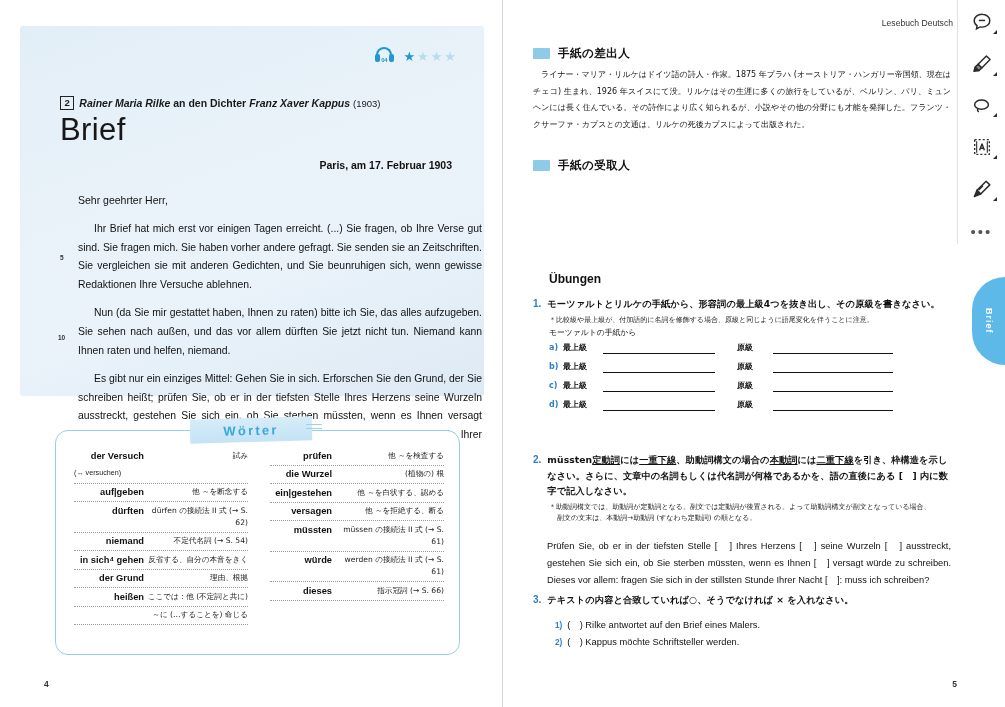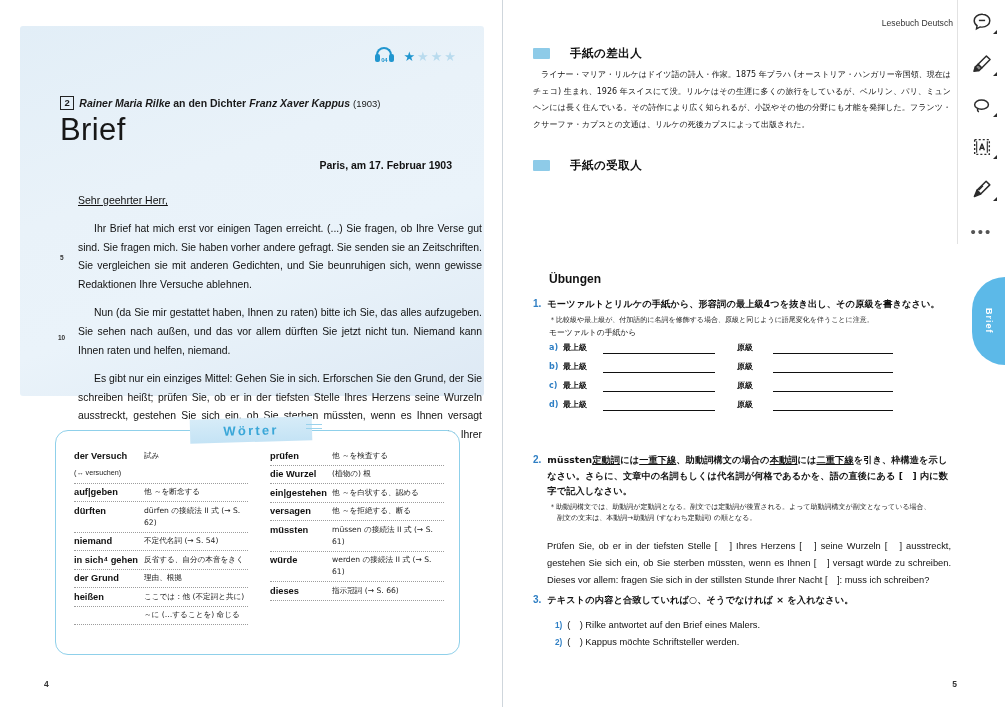--- a/index.html
+++ b/index.html
@@ -82,21 +82,21 @@
     letter-spacing: 0.4px;
   }
 
   .dateline {
     position: absolute; right: 32px; top: 133px;
     font-size: 10.5px; font-weight: bold; color: #111;
   }
 
   .salutation {
     position: absolute; left: 58px; top: 168px;
-    font-size: 10.5px; color: #111; text-decoration: underline;
+    font-size: 10.5px; color: #111;
   }
 
   .body-text {
     position: absolute; left: 58px; top: 194px;
     width: 404px;
     font-size: 10.4px; line-height: 18.6px; color: #111;
     text-align: justify;
   }
   .body-text p { margin-bottom: 10px; text-indent: 16px; }
   .body-text p:last-child { margin-bottom: 0; }
@@ -109,20 +109,21 @@
   .ln5 { left: 40px; top: 228px; }
   .ln10 { left: 38px; top: 308px; }
 
   
   .woerter-box {
     position: absolute; left: 55px; top: 430px;
     width: 405px; height: 225px;
     border: 1.6px solid #8fd0ea;
     border-radius: 13px;
     background: #fff;
+    text-align: right;
   }
   .woerter-tab {
     position: absolute; left: 190px; top: 418px;
     width: 122px; height: 24px;
     background: linear-gradient(180deg,#d7ecf8 0%, #c4e3f5 100%);
     transform: rotate(-1.6deg);
     display: flex; align-items: center; justify-content: center;
   }
   .woerter-tab span {
     font-size: 13px; color: #3aa7d8; font-weight: bold;
@@ -175,21 +176,21 @@
     width: 502px; height: 707px; background: #fff;
   }
 
   .running-head {
     position: absolute; right: 52px; top: 18px;
     font-size: 8.6px; color: #333;
   }
 
   .jp-section { position: absolute; left: 30px; width: 418px; }
   .jp-head {
-    display: flex; align-items: center; gap: 20px;
+    display: flex; align-items: center; gap: 8px;
     margin-bottom: 6px;
   }
   .jp-marker {
     width: 17px; height: 11px; background: #8ecbe8;
     border-radius: 1px; flex: 0 0 17px;
   }
   .jp-head-label {
     font-size: 11.5px; font-weight: bold; color: #111;
     letter-spacing: 0.5px;
     font-family: "DejaVu Sans", sans-serif;

